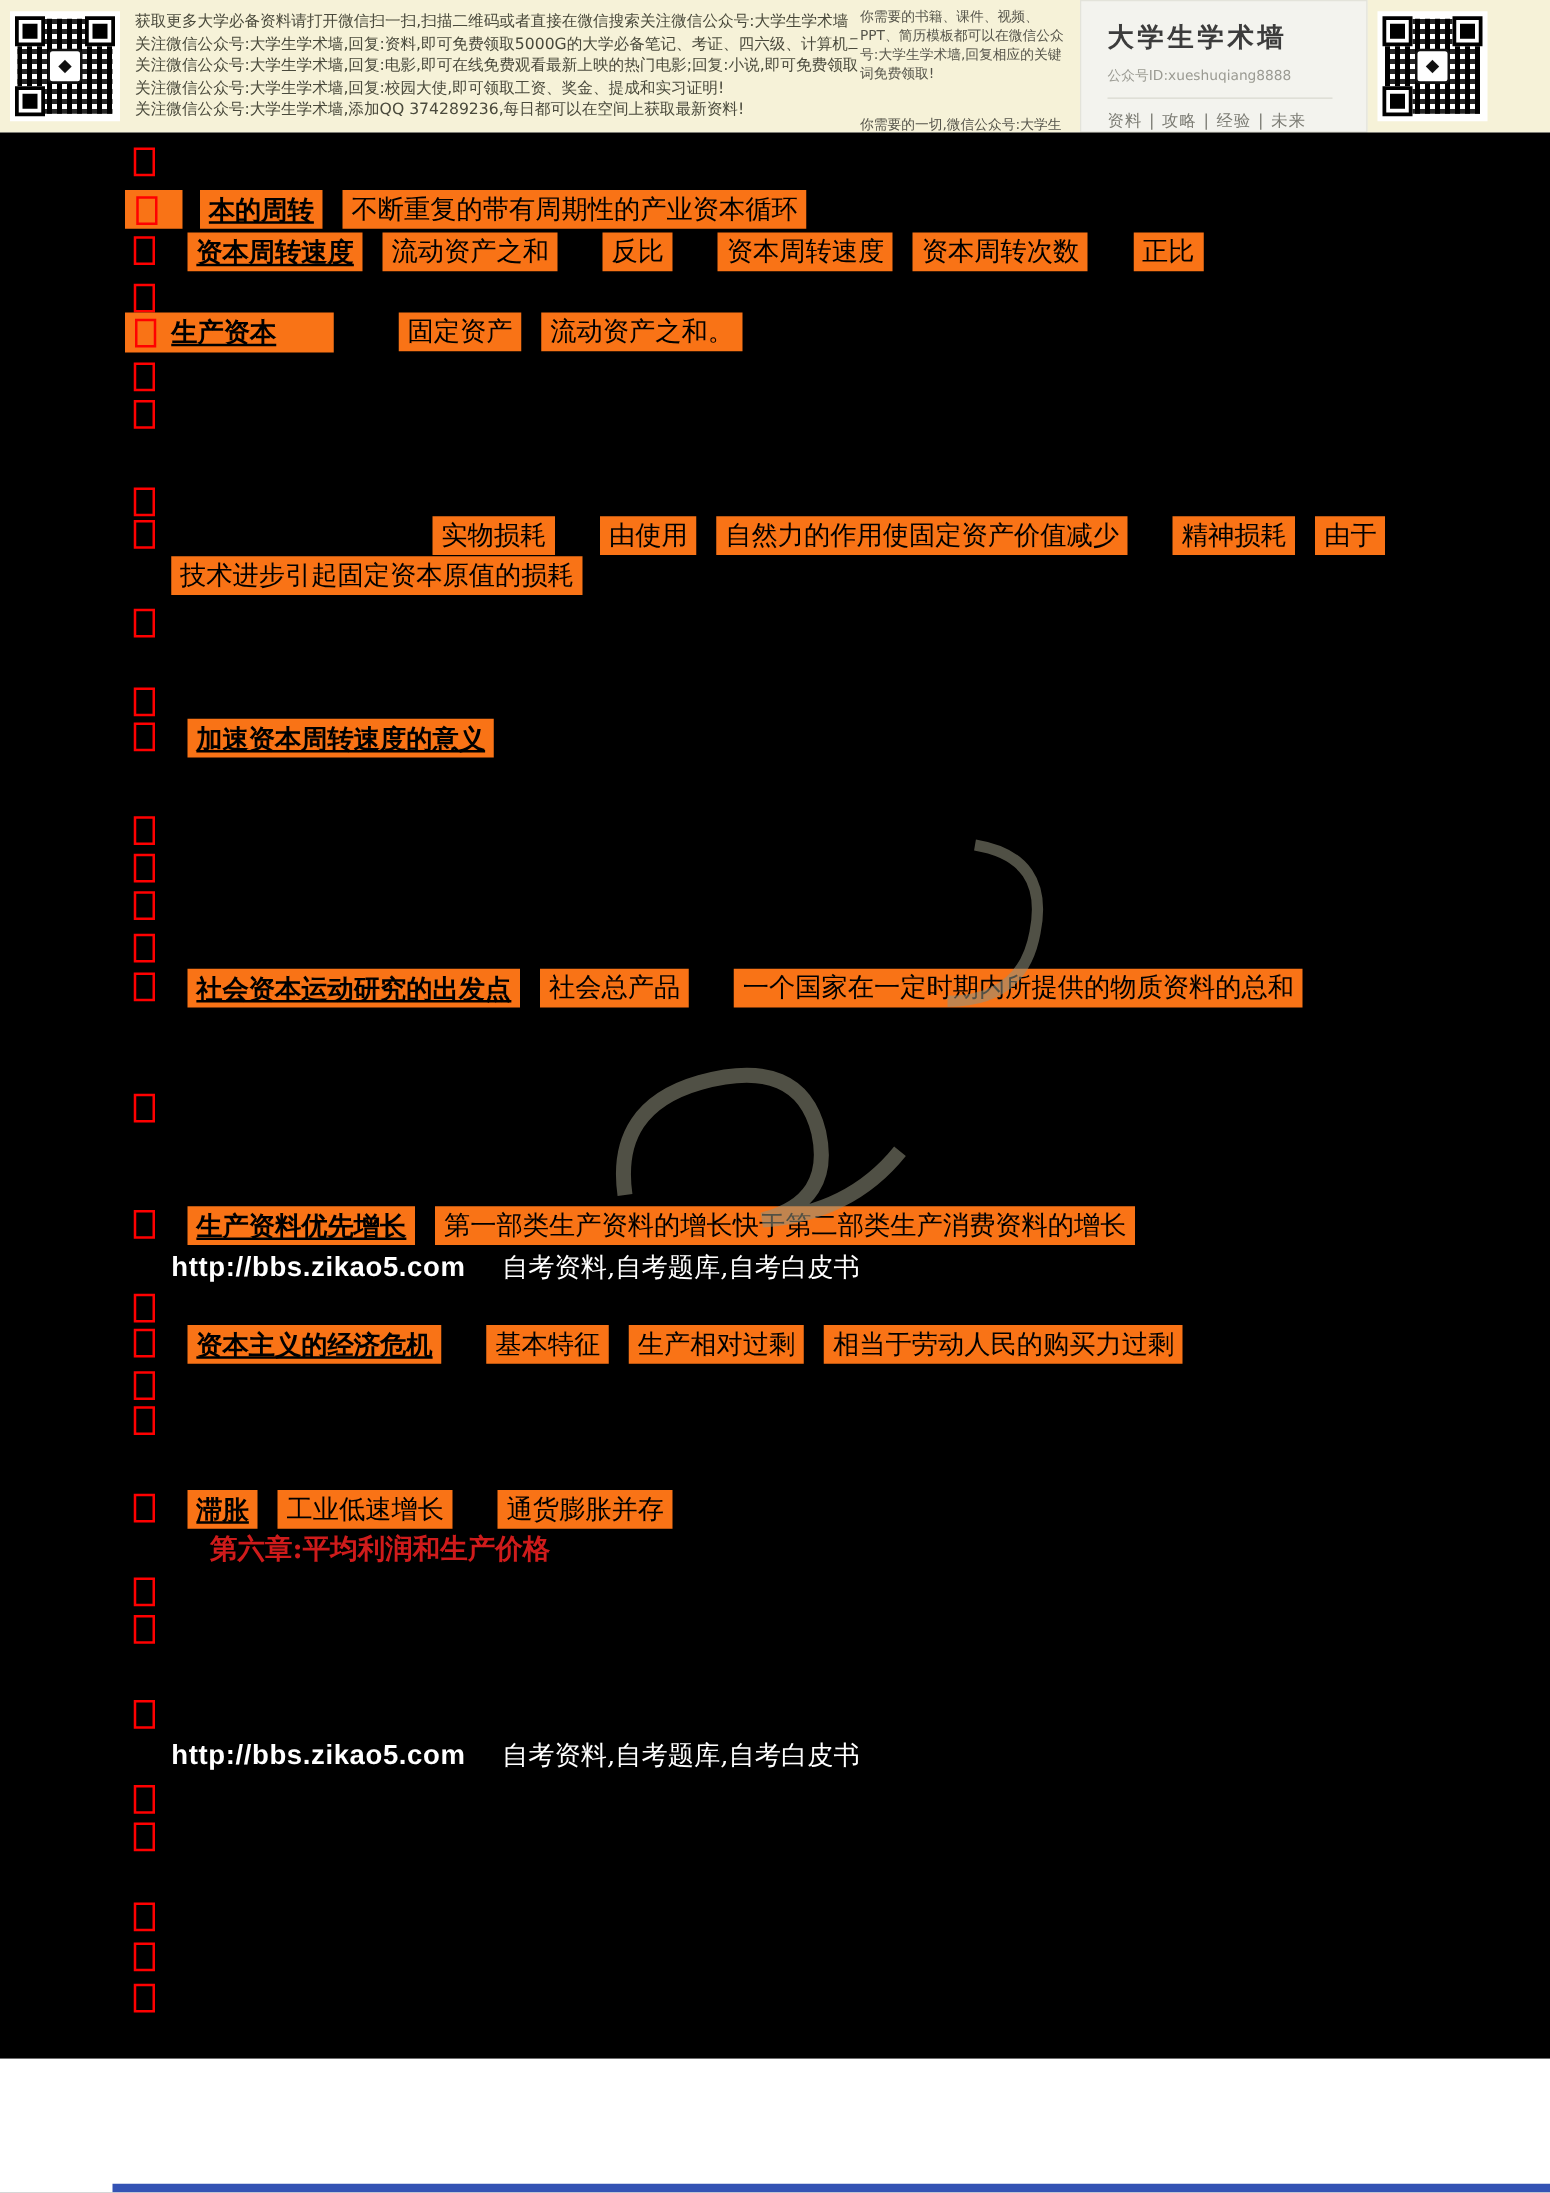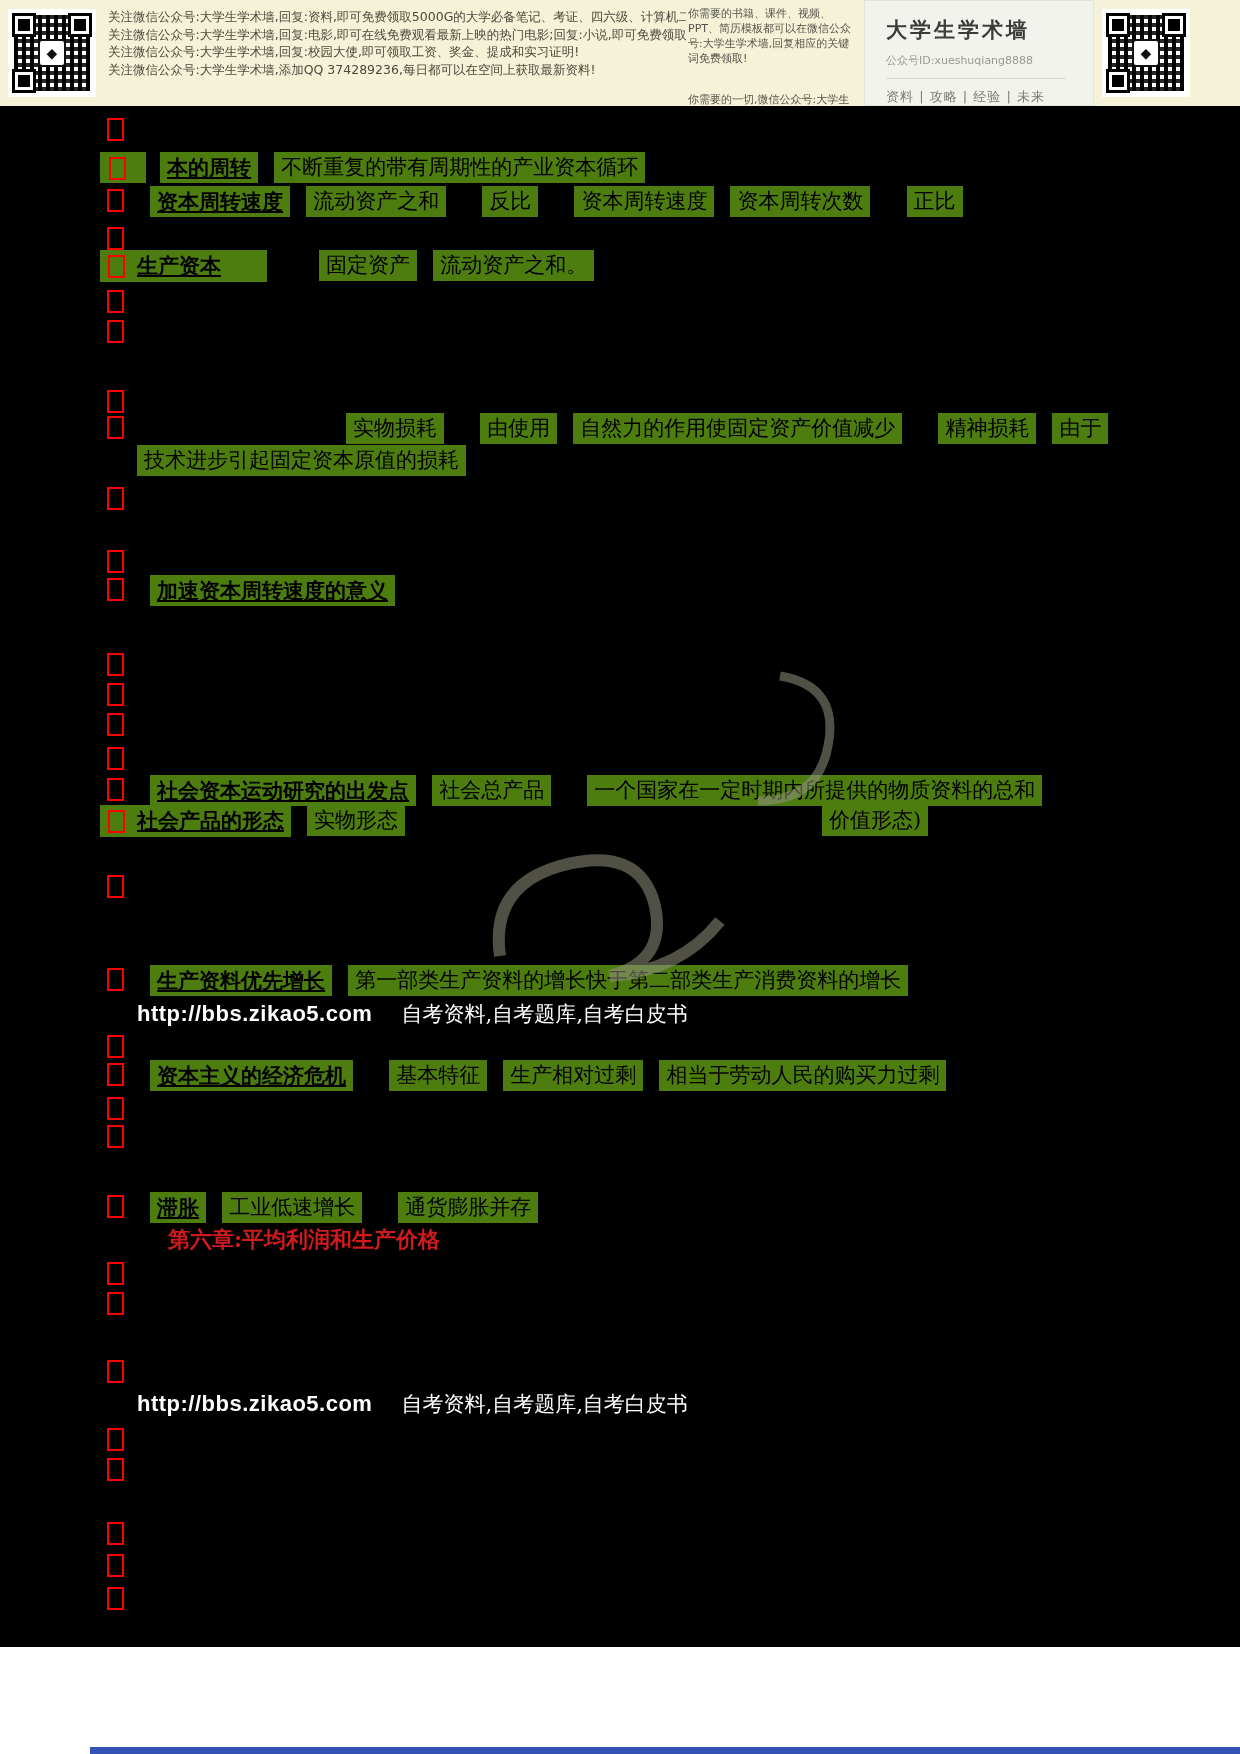--- a/index.html
+++ b/index.html
@@ -29,21 +29,21 @@
   .card-id{margin:9px 0 0 22px;font-size:11px;color:#9a9a92;}
   .card-div{margin:10px 0 0 22px;width:180px;border-top:1px solid #d9d9d0;}
   .card-tag{margin:9px 0 0 22px;font-size:13px;color:#7c7c74;letter-spacing:1px;}
 
   
   .doc{position:absolute;top:106px;left:0;width:1240px;height:1541px;background:#000;}
   .brow{position:absolute;left:107px;width:13px;height:19px;border:2px solid #ff0000;}
   .row{position:absolute;left:100px;white-space:nowrap;}
   .bullet{display:inline-block;width:13px;height:19px;border:2px solid #ff0000;
           vertical-align:top;margin:3px 21px 0 7px;}
-  .chip{display:inline-block;background:#4d7c0f;color:#000;padding:2px 7px;
+  .chip{display:inline-block;background:#f97316;color:#000;padding:2px 7px;
         font:21px/27px "DejaVu Serif",serif;margin-right:11px;vertical-align:top;}
   .chip .bullet{margin:3px 12px 0 1px;}
   .term{font-weight:bold;text-decoration:underline;}
   .bchip{padding:2px 8px;margin-right:9px;}
   .pad-r{padding-right:46px;}
   .gap-l{margin-left:20px;}
   .indent{margin-left:196px;}
   .cont{margin-left:37px;}
   .abs-right{position:absolute;left:722px;top:0;}
   .urlrow{position:absolute;left:137px;color:#fff;white-space:nowrap;}
@@ -66,20 +66,21 @@
 
     <div class="qr" style="width:88px;height:88px;margin:9px 0 0 8px;">
       <div class="qr-grid"></div>
       <span class="finder" style="left:4px;top:4px;"></span>
       <span class="finder" style="right:4px;top:4px;"></span>
       <span class="finder" style="left:4px;bottom:4px;"></span>
       <span class="qr-center">◆</span>
     </div>
 
     <div class="hdr-lines">
+      <div>获取更多大学必备资料请打开微信扫一扫,扫描二维码或者直接在微信搜索关注微信公众号:大学生学术墙</div>
       <div>关注微信公众号:大学生学术墙,回复:资料,即可免费领取5000G的大学必备笔记、考证、四六级、计算机二级等资料!</div>
       <div>关注微信公众号:大学生学术墙,回复:电影,即可在线免费观看最新上映的热门电影;回复:小说,即可免费领取8500本小说!</div>
       <div>关注微信公众号:大学生学术墙,回复:校园大使,即可领取工资、奖金、提成和实习证明!</div>
       <div>关注微信公众号:大学生学术墙,添加QQ 374289236,每日都可以在空间上获取最新资料!</div>
     </div>
 
     <div class="hdr-mid">
       <p>你需要的书籍、课件、视频、PPT、简历模板都可以在微信公众号:大学生学术墙,回复相应的关键词免费领取!</p>
       <p>你需要的一切,微信公众号:大学生学术墙,都有!现在关注,让你的大学生活不再迷茫!</p>
     </div>
@@ -168,25 +169,20 @@
       <span class="chip term">加速资本周转速度的意义</span>
     </div>
 
     <div class="row" style="top:669px;">
       <span class="bullet"></span>
       <span class="chip term">社会资本运动研究的出发点</span>
       <span class="chip">社会总产品</span>
       <span class="chip gap-l">一个国家在一定时期内所提供的物质资料的总和</span>
     </div>
 
-    <div class="row" style="top:699px;">
-      <span class="chip"><span class="bullet"></span><span class="term">社会产品的形态</span></span>
-      <span class="chip">实物形态</span>
-      <span class="chip abs-right">价值形态)</span>
-    </div>
 
     <div class="row" style="top:859px;">
       <span class="bullet"></span>
       <span class="chip term">生产资料优先增长</span>
       <span class="chip">第一部类生产资料的增长快于第二部类生产消费资料的增长</span>
     </div>
 
     <div class="urlrow" style="top:894px;">
       <span class="url">http://bbs.zikao5.com</span>
       <span class="urldesc">自考资料,自考题库,自考白皮书</span>

